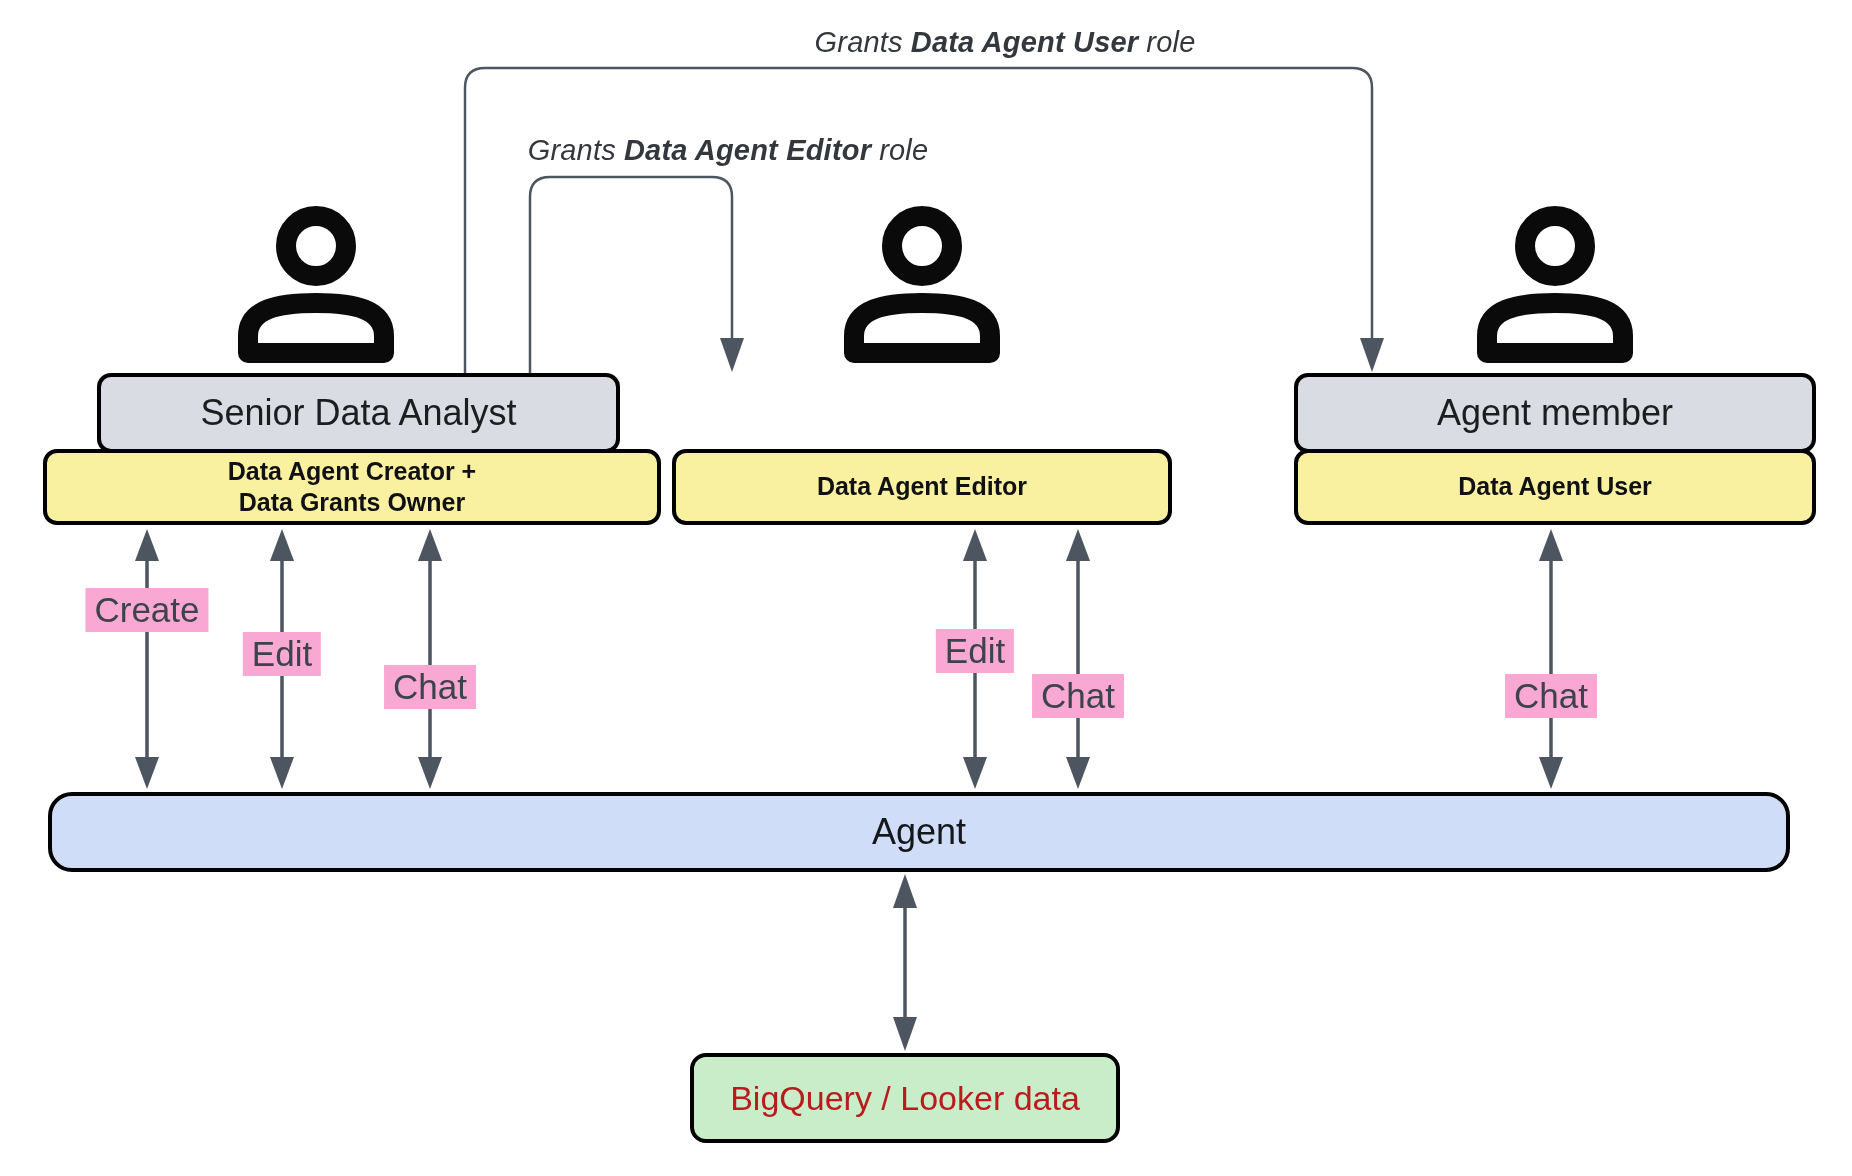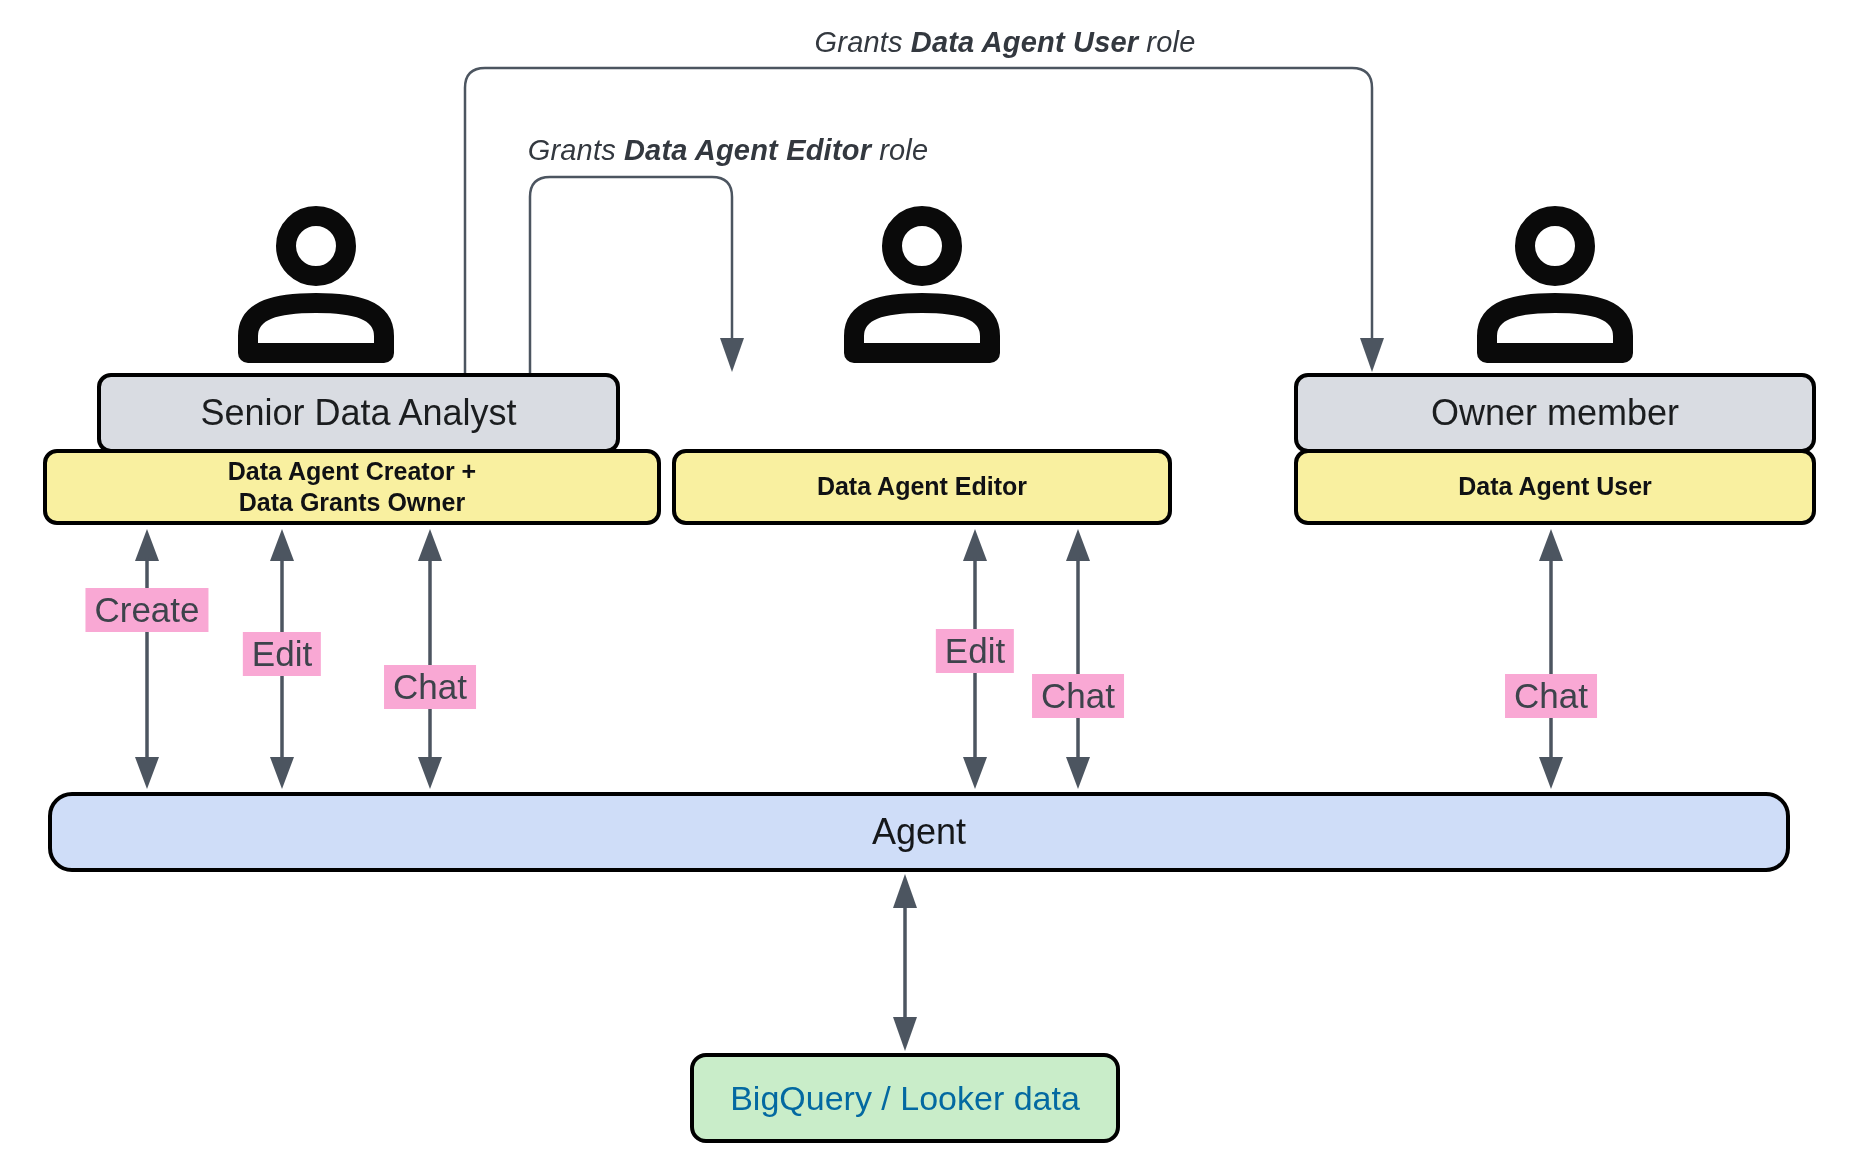--- a/index.html
+++ b/index.html
@@ -55,21 +55,21 @@
     box-sizing:border-box;border:4px solid var(--border,#000);border-radius:24px;
     background:var(--agent-fill,#cfddf8);
     display:flex;align-items:center;justify-content:center;
     font-size:36px;color:#15171a;
   }
   .datastore-box{
     position:absolute;z-index:2;left:690px;top:1053px;width:430px;height:90px;
     box-sizing:border-box;border:4px solid var(--border,#000);border-radius:16px;
     background:var(--datastore-fill,#c9edc9);
     display:flex;align-items:center;justify-content:center;
-    font-size:34px;color:#0369a1;
+    font-size:34px;color:#b91c1c;
   }
 </style>
 </head>
 <body>
 
 <div class="canvas">
 
   <svg class="wires" width="1852" height="1176" viewBox="0 0 1852 1176">
 
     <g>
@@ -149,21 +149,21 @@
     <span class="role-line">Data Agent Creator +</span>
     <span class="role-line">Data Grants Owner</span>
   </div>
 
   <div class="persona-box persona-badge" style="left:672px;top:449px;width:500px;height:76px;">
     <span class="role-line">Data Agent Editor</span>
 
   </div>
 
   <div class="persona-box persona-header" style="left:1294px;top:373px;width:522px;height:80px;">
-    <span>Owner member</span>
+    <span>Agent member</span>
   </div>
   <div class="persona-box persona-badge" style="left:1294px;top:449px;width:522px;height:76px;">
     <span class="role-line">Data Agent User</span>
 
   </div>
 
   <div class="action-label" style="left:147px;top:610px;">Create</div>
   <div class="action-label" style="left:282px;top:654px;">Edit</div>
   <div class="action-label" style="left:430px;top:687px;">Chat</div>
   <div class="action-label" style="left:975px;top:651px;">Edit</div>

